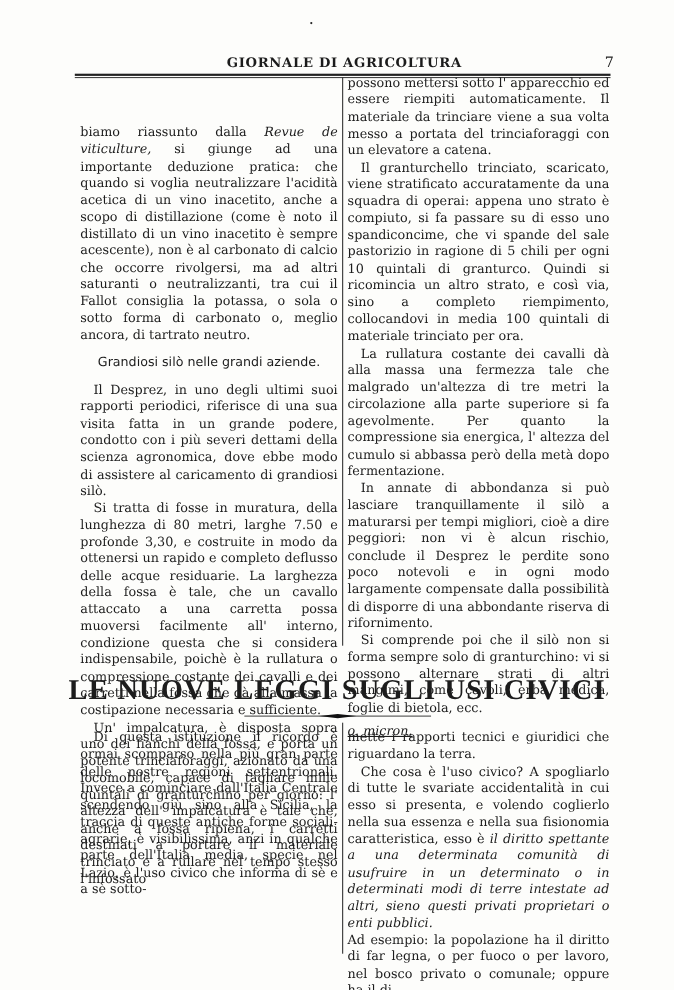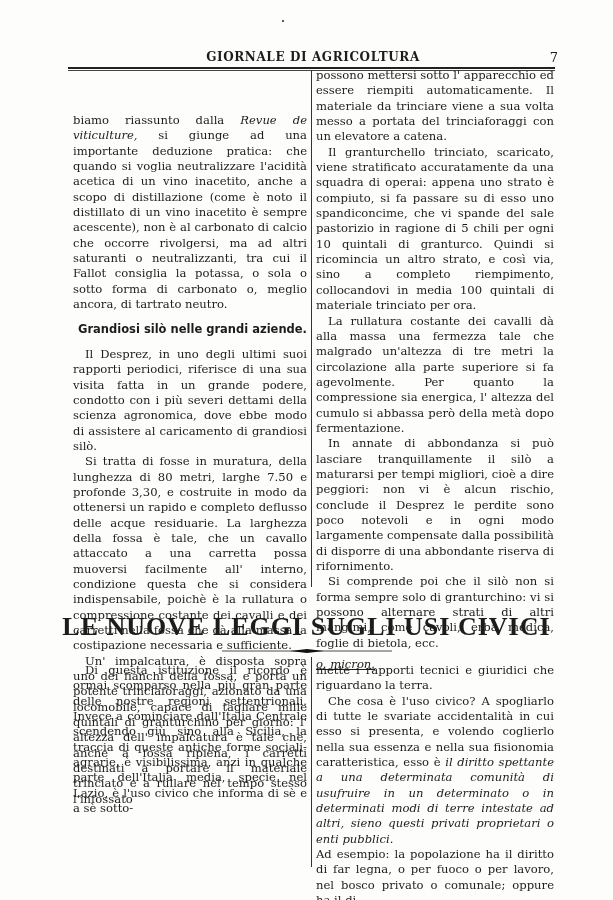--- a/index.html
+++ b/index.html
@@ -12,21 +12,21 @@
     .running-title { position:absolute; left:0; right:0; top:0; text-align:center; font-size:12px; font-weight:bold; letter-spacing:0.6px; }
     .page-number { position:absolute; right:-4px; top:0; font-size:13px; }
     .rule-top { position:absolute; left:68px; top:67px; width:487px; height:0; border-top:2px solid #222; }
     .rule-top2 { position:absolute; left:68px; top:70px; width:487px; height:0; border-top:0.7px solid #444; }
     .col { position:absolute; font-size:11.6px; line-height:15.35px; text-align:justify; }
     .col p { margin:0; text-indent:12px; }
     .col p.noindent { text-indent:0; }
     .col1 { left:73px; top:93px; width:234px;margin-top:20px; }
     .col2 { left:316px; top:68px; width:238px; }
     .col-divider { position:absolute; left:311px; top:70px; width:0; height:517px; border-left:1px solid #333; }
-    .subhead { text-align:right; font-family:"DejaVu Sans", sans-serif; font-weight:bold; font-size:11.5px; margin:10px 0 9px 0; }
+    .subhead { text-align:center; font-family:"DejaVu Sans", sans-serif; font-weight:normal; font-size:11.5px; margin:10px 0 9px 0; }
     .sig { text-align:left; font-style:italic; padding-right:18px; margin-top:6px;text-decoration:underline; }
     .big-title { position:absolute; left:0; width:613px; top:612px; text-align:center; font-family:"Liberation Serif", serif; font-size:26px; letter-spacing:1px; font-weight:bold; }
     .ornament { position:absolute; left:222px; top:648px; width:170px; height:6px; }
     .ornament svg { display:block; }
     .col3 { left:73px; top:663px; width:234px; }
     .col4 { left:316px; top:663px; width:238px; }
     .col-divider2 { position:absolute; left:311px; top:657px; width:0; height:210px; border-left:1px solid #333; }
     .it { font-style:italic; }
   </style>
 </head>

